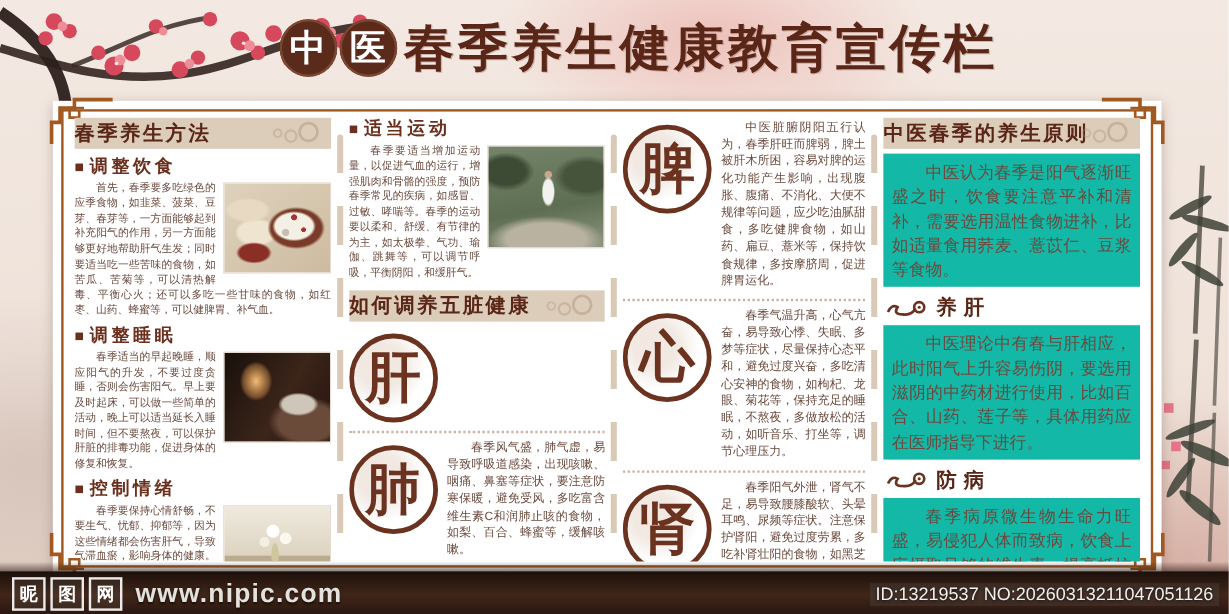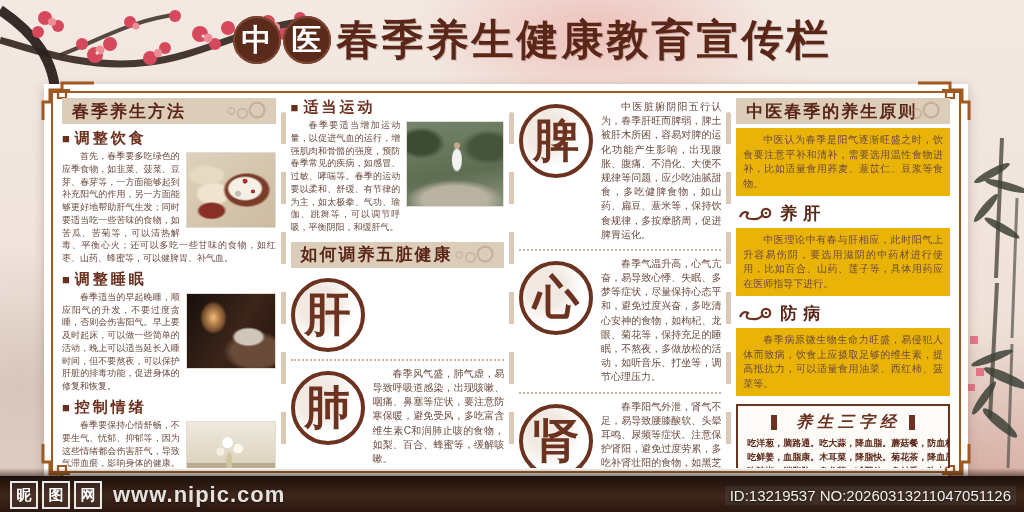--- a/index.html
+++ b/index.html
@@ -28,21 +28,21 @@
   .corner.bl{left:-4px;bottom:-4px;transform:scaleY(-1);}
   .corner.br{right:-4px;bottom:-4px;transform:scale(-1,-1);}
   .cols{position:absolute;inset:14px 18px 12px 18px;display:flex;}
   .vdash{width:5px;margin:14px 5px 0 5px;background:repeating-linear-gradient(180deg,#d9c9b6 0 32px,transparent 32px 60px);border-radius:3px;}
   .col{overflow:hidden;}
   .col1{width:224px;}
   .col2{width:224px;}
   .col3{width:212px;}
   .col4{width:224px;}
   
-  .col-header{position:relative;height:26px;background:#dccdbb;display:flex;align-items:center;padding-left:10px;margin-bottom:4px;overflow:hidden;}
+  .col-header{position:relative;height:26px;background:#dccdbb;display:flex;align-items:center;margin-bottom:4px;overflow:hidden;}
   .col-header .hd{font-family:"Liberation Serif",serif;font-size:17px;font-weight:bold;color:#5a2617;letter-spacing:2px;}
   .cloud{position:absolute;right:6px;top:3px;width:46px;height:20px;opacity:.8;
     background:
       radial-gradient(circle at 72% 45%, transparent 6px, rgba(172,142,112,.55) 6.5px 8px, transparent 9px),
       radial-gradient(circle at 40% 62%, transparent 3.5px, rgba(172,142,112,.45) 4px 5.2px, transparent 6px),
       radial-gradient(circle at 16% 50%, transparent 2px, rgba(172,142,112,.4) 2.5px 3.5px, transparent 4.5px);}
   .sec-title{display:flex;align-items:center;gap:5px;margin:5px 0 2px 0;}
   .bullet{color:#6b2f1d;font-size:13px;line-height:1;}
   .sec-title .st{font-size:15px;font-weight:bold;color:#6b2f1d;letter-spacing:3px;}
   .sec-text{font-size:9px;line-height:1.42;color:#6a4a3e;text-indent:2em;text-align:justify;}
@@ -78,21 +78,21 @@
   
   .organ{display:flex;gap:8px;align-items:flex-start;margin-top:4px;}
   .organ-circle{flex:0 0 auto;width:66px;height:66px;border:4px solid #6b3220;border-radius:50%;display:flex;align-items:center;justify-content:center;margin-top:6px;background:
       radial-gradient(circle at 35% 35%, rgba(214,190,170,.35) 0 30%, transparent 60%),#fff;}
   .organ-circle span{font-family:"Liberation Serif",serif;font-size:46px;font-weight:bold;color:#6b3220;line-height:1;}
   .organ-text{margin:2px 0 0 0;font-size:10px;line-height:1.42;color:#6a4a3e;text-indent:2em;text-align:justify;}
   .dotted{border:none;border-top:2px dotted #cdb3a2;margin:7px 0 3px 0;}
   
   .pr-title{display:flex;align-items:center;gap:8px;margin:6px 0 3px 2px;}
   .pr-title .pt{font-size:17px;font-weight:bold;color:#5a2617;letter-spacing:6px;}
-  .pr-panel{background:#eab308;padding:5px 7px;font-size:10px;line-height:1.45;color:#6a4a3e;text-indent:2em;text-align:justify;}
+  .pr-panel{background:#14b8a6;padding:5px 7px;font-size:14px;line-height:1.45;color:#6a4a3e;text-indent:2em;text-align:justify;}
   .szj{margin-top:8px;border:2px solid #6b3220;background:#fdfbf7;padding:6px 9px 7px 9px;}
   .szj-title{display:flex;align-items:center;justify-content:center;gap:8px;margin-bottom:4px;}
   .szj-bar{width:6px;height:15px;background:#6b3220;}
   .szj-title .tt{font-family:"Liberation Serif",serif;font-style:italic;font-size:16px;font-weight:bold;color:#6b3220;letter-spacing:5px;margin-left:11px;}
   .szj-line{font-size:9px;font-weight:bold;color:#5a2617;line-height:1.55;white-space:nowrap;}
   
   .band{position:absolute;left:0;bottom:0;width:1024px;height:36px;background:linear-gradient(180deg,#1c100b,#402619 55%,#2a1710);}
   .band:before{content:"";position:absolute;left:0;top:-8px;width:100%;height:8px;background:linear-gradient(180deg,rgba(42,23,16,0),rgba(42,23,16,.55));}
   .logo-row{position:absolute;left:10px;bottom:3px;display:flex;align-items:center;gap:4px;}
   .logo-box{width:24px;height:24px;border:2px solid rgba(255,255,255,.9);color:#fff;font-size:15px;font-weight:bold;display:flex;align-items:center;justify-content:center;background:rgba(255,255,255,.06);}

